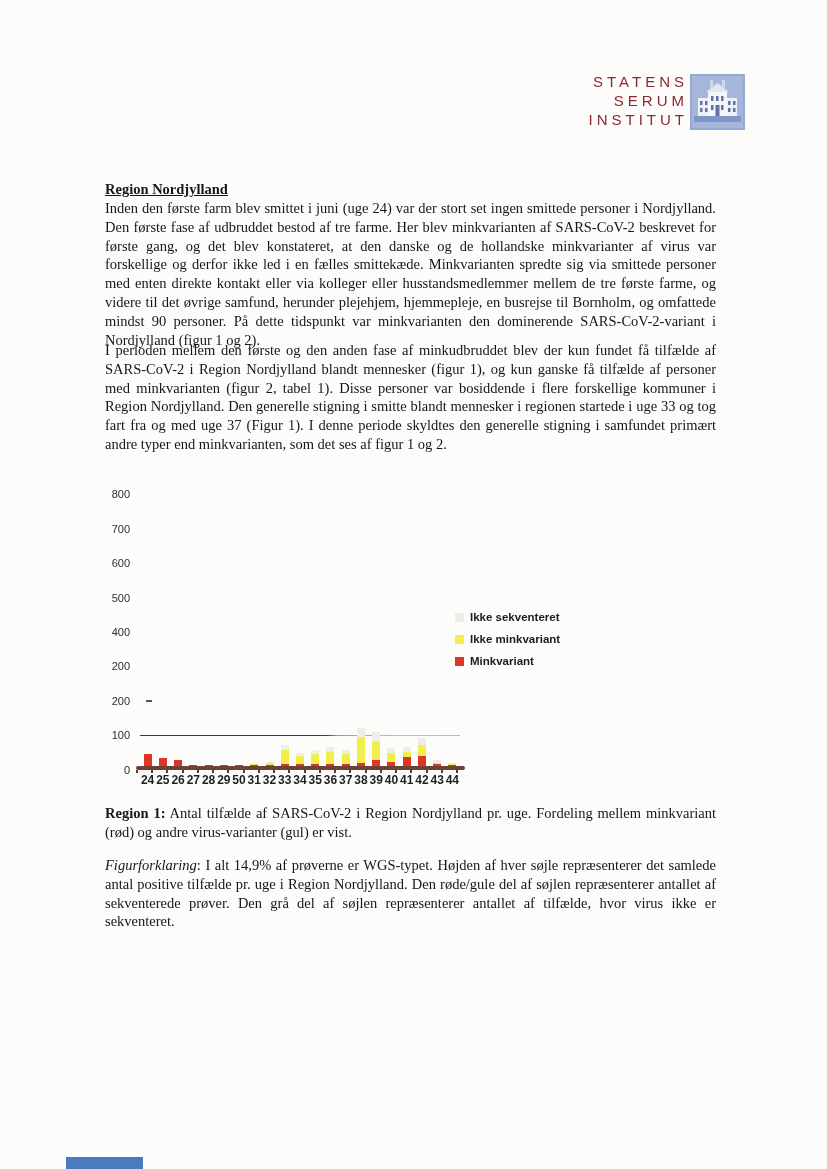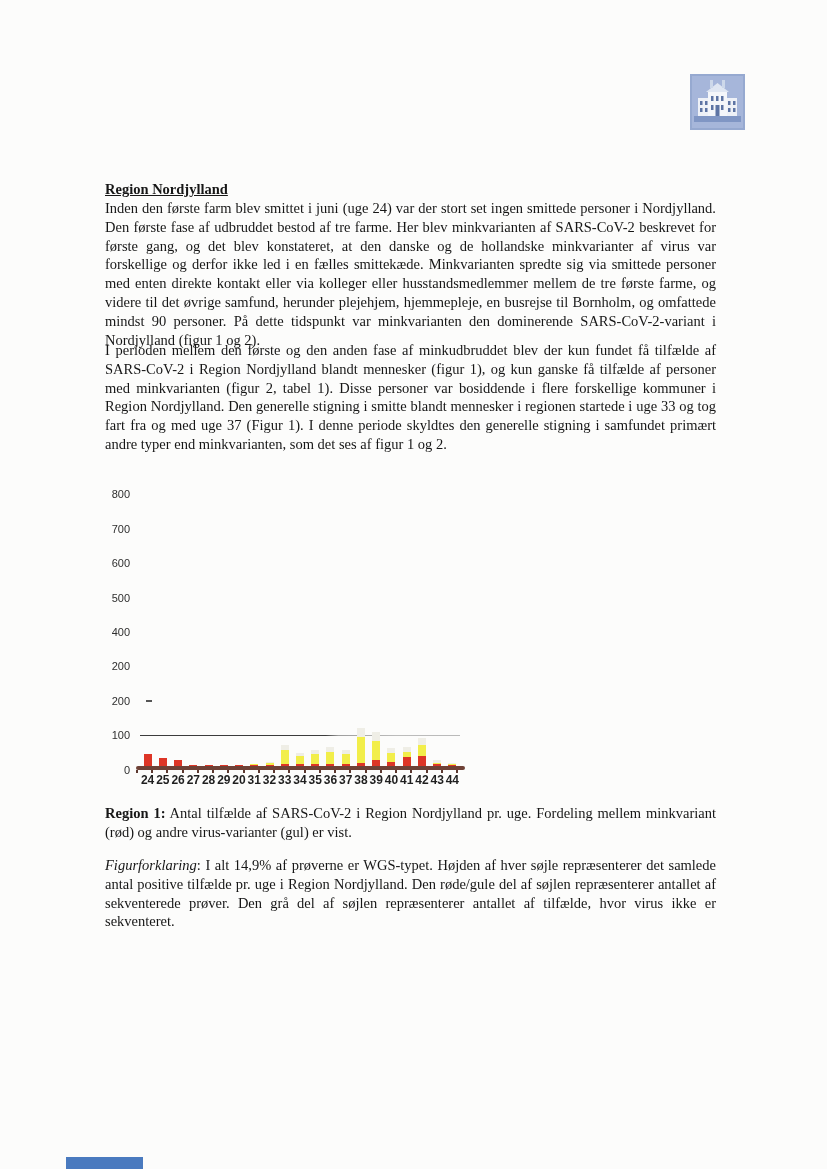--- a/index.html
+++ b/index.html
@@ -63,20 +63,25 @@
   .legend-row{ display:flex; align-items:center; height:22px; }
   .legend-swatch{ width:9px; height:9px; margin-right:6px; flex:0 0 auto; }
   
   .footer-bar{ position:absolute; left:66px; top:1157px; width:77px; height:12px; }
 </style>
 </head>
 <body>
 
 <div class="page">
 
+  <div class="logo-text">
+    <div>STATENS</div>
+    <div>SERUM</div>
+    <div>INSTITUT</div>
+  </div>
   <div class="logo-img">
     <svg width="55" height="56" viewBox="0 0 55 56" xmlns="http://www.w3.org/2000/svg">
       <rect width="55" height="56" fill="#96a9d0"></rect>
       <rect x="2" y="2" width="51" height="52" fill="#a6b6da"></rect>
       <rect x="4" y="42" width="47" height="6" fill="#8096c4"></rect>
       <rect x="8" y="24" width="11" height="18" fill="#eef1f7"></rect>
       <rect x="36" y="24" width="11" height="18" fill="#eef1f7"></rect>
       <rect x="18" y="18" width="19" height="24" fill="#f4f6fa"></rect>
       <path d="M16,18 L27.5,9 L39,18 Z" fill="#dfe6f2"></path>
       <rect x="20" y="6" width="3" height="8" fill="#cdd8ea"></rect>
@@ -170,36 +175,50 @@
       </div>
     <div class="xaxis" id="xaxis" style="left: 136px; width: 329px; top: 766px; height: 4px;"></div>
     <div class="xaxis-ticks" id="xaxisticks" style="left: 136px; width: 329px; top: 770px;"></div>
     <div id="xticks">
         <div class="xtick" style="left: 140px; width: 15.2381px; top: 773px;">24</div>
         <div class="xtick" style="left: 155.238px; width: 15.2381px; top: 773px;">25</div>
         <div class="xtick" style="left: 170.476px; width: 15.2381px; top: 773px;">26</div>
         <div class="xtick" style="left: 185.714px; width: 15.2381px; top: 773px;">27</div>
         <div class="xtick" style="left: 200.952px; width: 15.2381px; top: 773px;">28</div>
         <div class="xtick" style="left: 216.19px; width: 15.2381px; top: 773px;">29</div>
-        <div class="xtick" style="left: 231.429px; width: 15.2381px; top: 773px;">20</div>
+        <div class="xtick" style="left: 231.429px; width: 15.2381px; top: 773px;">50</div>
         <div class="xtick" style="left: 246.667px; width: 15.2381px; top: 773px;">31</div>
         <div class="xtick" style="left: 261.905px; width: 15.2381px; top: 773px;">32</div>
         <div class="xtick" style="left: 277.143px; width: 15.2381px; top: 773px;">33</div>
         <div class="xtick" style="left: 292.381px; width: 15.2381px; top: 773px;">34</div>
         <div class="xtick" style="left: 307.619px; width: 15.2381px; top: 773px;">35</div>
         <div class="xtick" style="left: 322.857px; width: 15.2381px; top: 773px;">36</div>
         <div class="xtick" style="left: 338.095px; width: 15.2381px; top: 773px;">37</div>
         <div class="xtick" style="left: 353.333px; width: 15.2381px; top: 773px;">38</div>
         <div class="xtick" style="left: 368.571px; width: 15.2381px; top: 773px;">39</div>
         <div class="xtick" style="left: 383.81px; width: 15.2381px; top: 773px;">40</div>
         <div class="xtick" style="left: 399.048px; width: 15.2381px; top: 773px;">41</div>
         <div class="xtick" style="left: 414.286px; width: 15.2381px; top: 773px;">42</div>
         <div class="xtick" style="left: 429.524px; width: 15.2381px; top: 773px;">43</div>
         <div class="xtick" style="left: 444.762px; width: 15.2381px; top: 773px;">44</div>
       </div>
+    <div class="legend" id="legend">
+        <div class="legend-row">
+          <span class="legend-swatch" style="background: rgb(239, 238, 230);"></span>
+          <span>Ikke sekventeret</span>
+        </div>
+        <div class="legend-row">
+          <span class="legend-swatch" style="background: rgb(242, 238, 74);"></span>
+          <span>Ikke minkvariant</span>
+        </div>
+        <div class="legend-row">
+          <span class="legend-swatch" style="background: rgb(221, 53, 38);"></span>
+          <span>Minkvariant</span>
+        </div>
+      </div>
   </div>
 
   <div class="textblock" style="top:804px;"><span class="cap-label">Region 1:</span><span> Antal tilfælde af SARS-CoV-2 i Region Nordjylland pr. uge. Fordeling mellem minkvariant (rød) og andre virus-varianter (gul) er vist.</span></div>
 
   <div class="textblock" style="top:856px;"><span class="exp-label">Figurforklaring</span><span>: I alt 14,9% af prøverne er WGS-typet. Højden af hver søjle repræsenterer det samlede antal positive tilfælde pr. uge i Region Nordjylland. Den røde/gule del af søjlen repræsenterer antallet af sekventerede prøver. Den grå del af søjlen repræsenterer antallet af tilfælde, hvor virus ikke er sekventeret.</span></div>
 
   <div class="footer-bar" style="background: rgb(74, 122, 191);"></div>
 
 </div>
 

